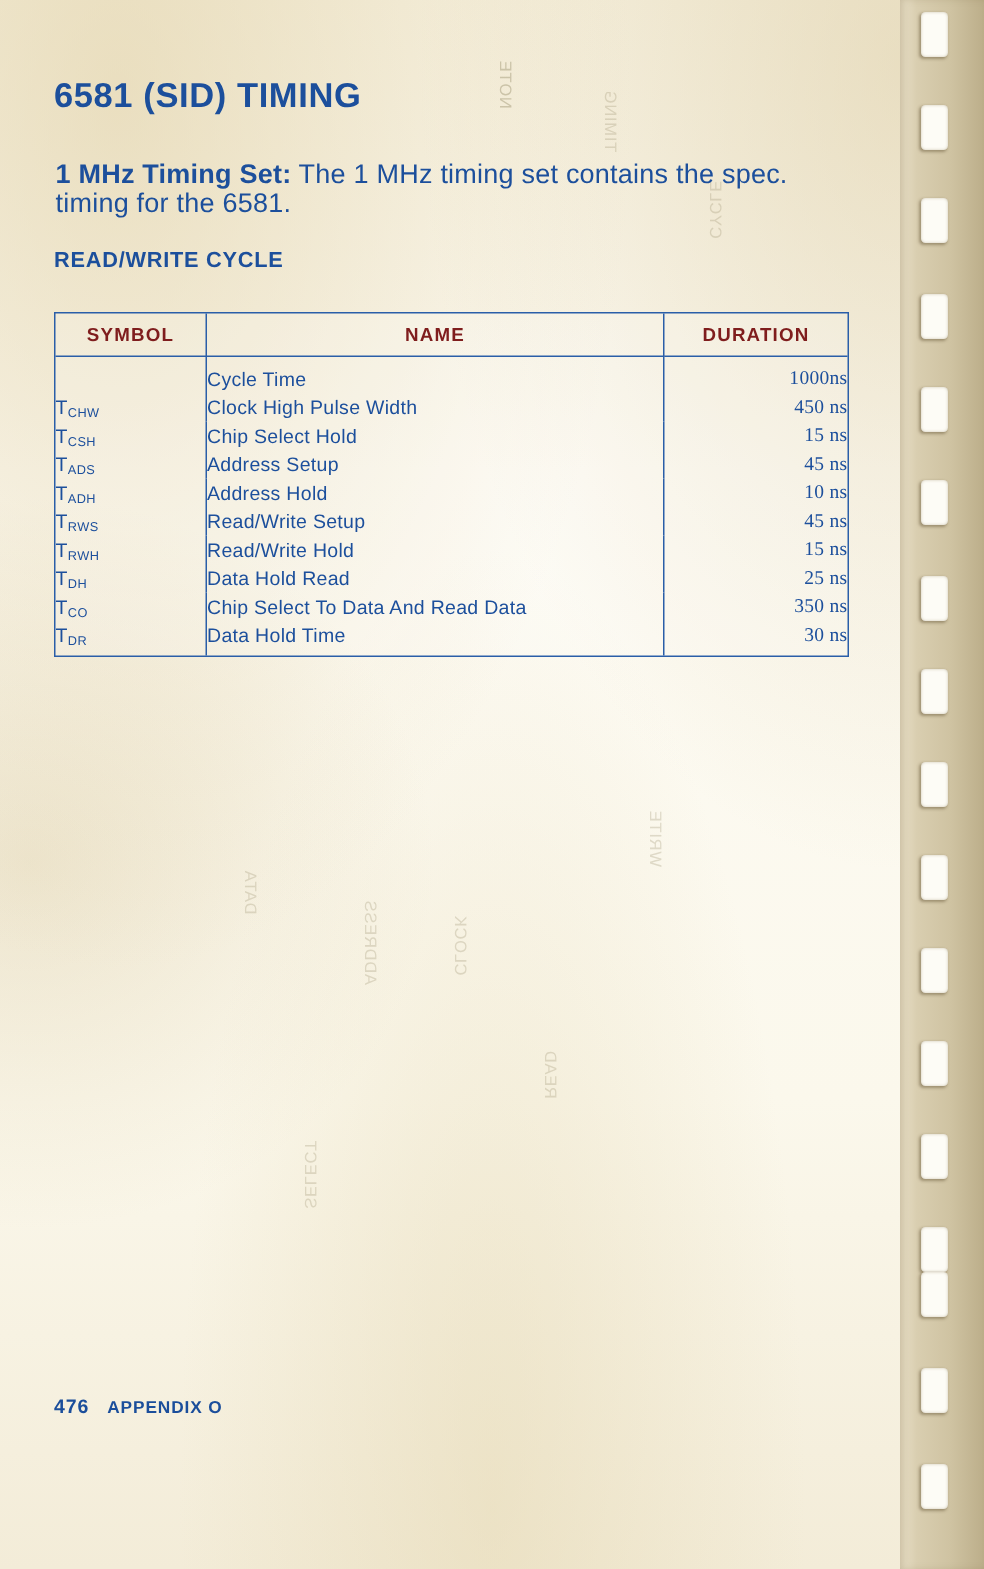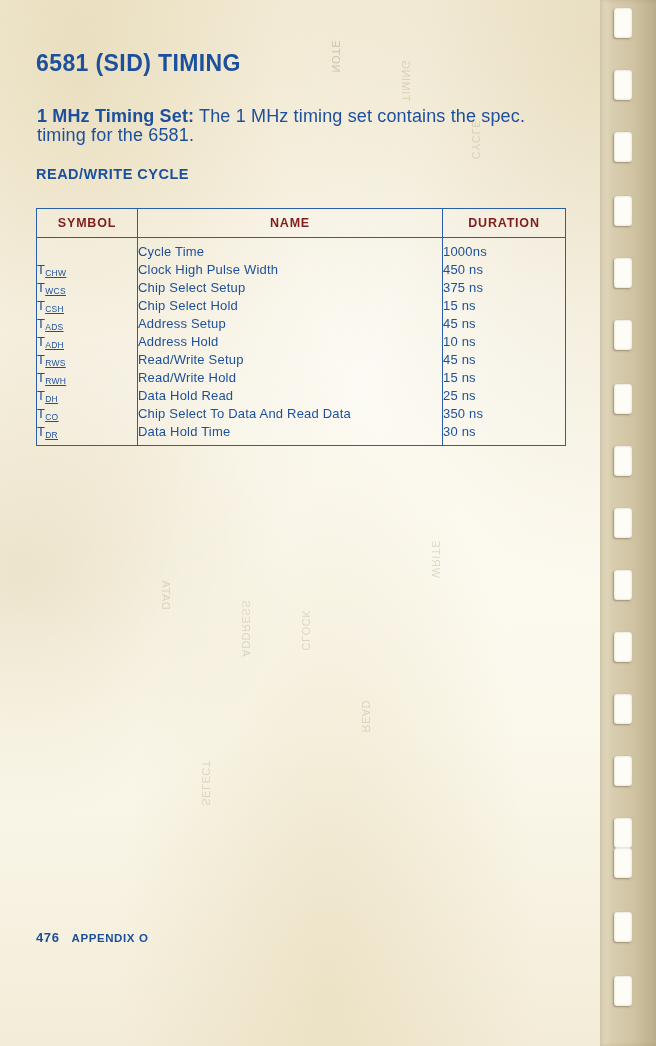--- a/index.html
+++ b/index.html
@@ -125,29 +125,29 @@
     padding-left: 9px;
     font-size: 13.5px;
     white-space: nowrap;
   }
   td.sym sub {
     font-size: 8.5px;
     letter-spacing: 0.3px;
     vertical-align: baseline;
     position: relative;
     bottom: -2px;
-    text-decoration: underline;
   }
   td.name {
     border-right: 1.3px solid #2a5ea8;
     padding-left: 16px;
   }
   td.dur {
     width: 122px;
-    text-align: left;
+    text-align: right;
+    font-family: Liberation Serif, serif;
   }
   tbody tr:first-child td { padding-top: 6px; }
   tbody tr:last-child td { padding-bottom: 6px; }
 
   
   .footer {
     position: absolute;
     left: 36px;
     top: 930px;
     font-size: 11.5px;
@@ -207,25 +207,20 @@
       <tbody id="timing-body">
           <tr>
             <td class="sym"></td>
             <td class="name">Cycle Time</td>
             <td class="dur">1000ns</td>
           </tr>
           <tr>
             <td class="sym">T<sub>CHW</sub></td>
             <td class="name">Clock High Pulse Width</td>
             <td class="dur">450 ns</td>
-          </tr>
-          <tr>
-            <td class="sym">T<sub>WCS</sub></td>
-            <td class="name">Chip Select Setup</td>
-            <td class="dur">375 ns</td>
           </tr>
           <tr>
             <td class="sym">T<sub>CSH</sub></td>
             <td class="name">Chip Select Hold</td>
             <td class="dur">15 ns</td>
           </tr>
           <tr>
             <td class="sym">T<sub>ADS</sub></td>
             <td class="name">Address Setup</td>
             <td class="dur">45 ns</td>

